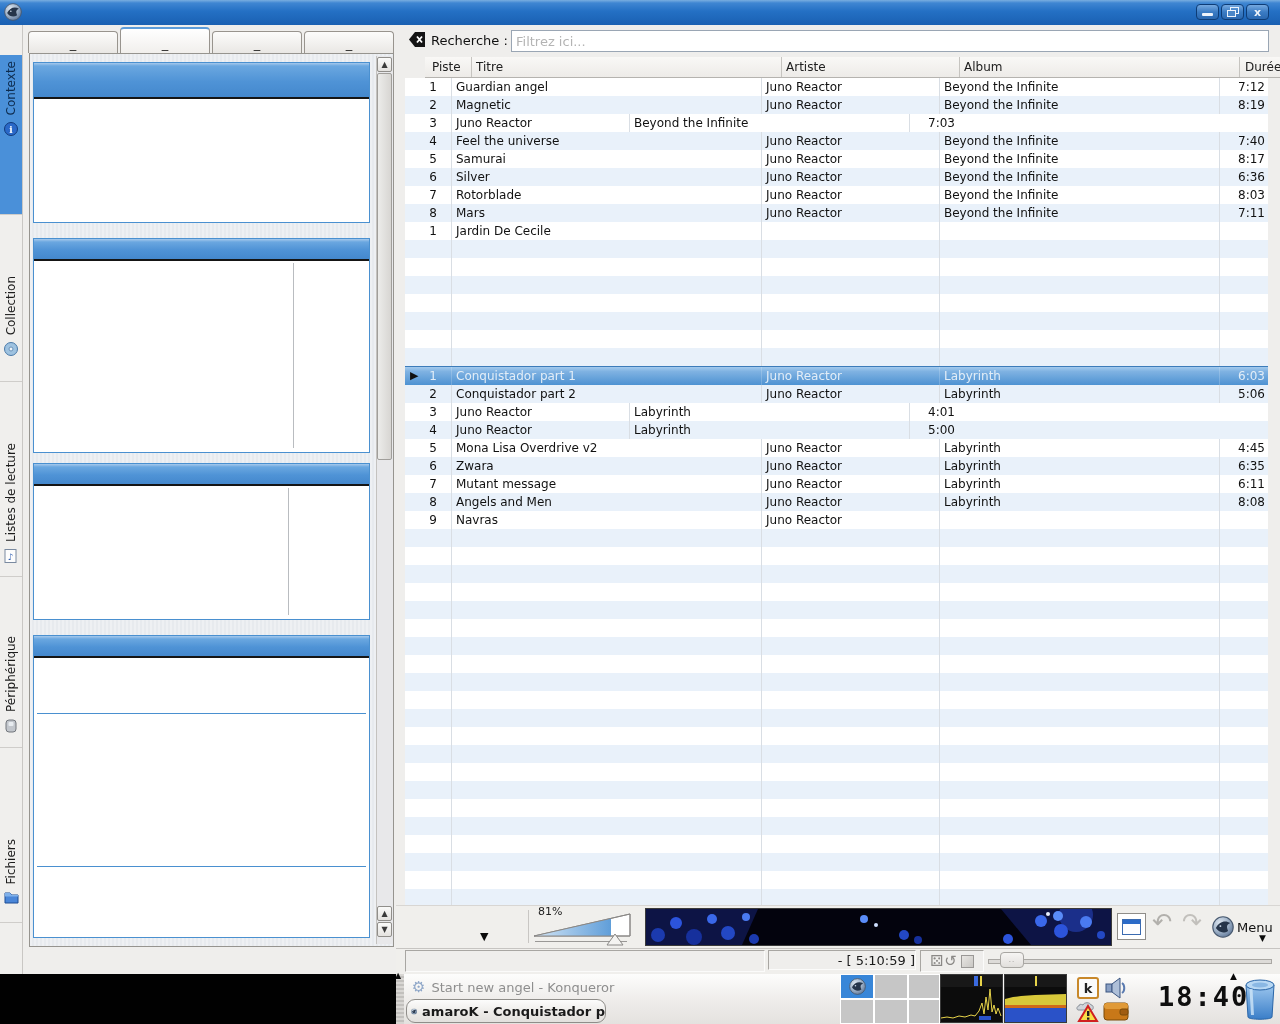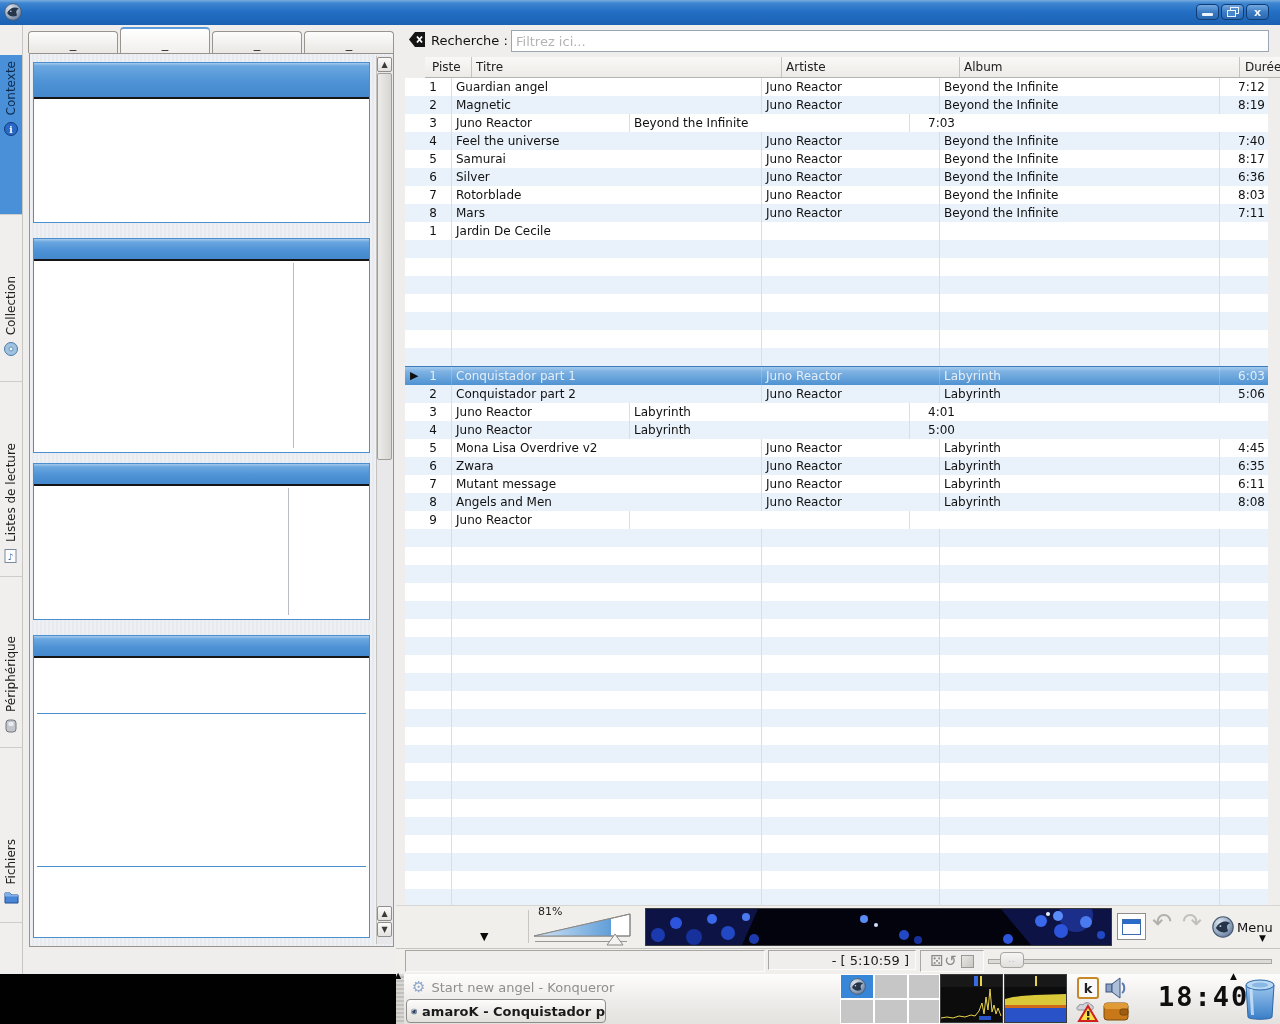--- a/index.html
+++ b/index.html
@@ -10,21 +10,21 @@
 
   
   #titlebar{left:0;top:0;width:1280px;height:25px;
     background:linear-gradient(180deg,#79aee0 0,#3f86d2 3px,#2470c4 45%,#1a60b2 100%);}
   .winbtn{width:23px;height:16px;top:4px;border:1px solid #0d3c76;border-radius:4px;
     background:linear-gradient(180deg,#76a9e0 0,#3b7cc4 50%,#2a68b0 100%);
     display:flex;align-items:center;justify-content:center;color:#eef4fb;
     font-size:10px;font-weight:bold;line-height:1;box-sizing:border-box;}
   
   .sunken{border:1px solid;border-color:#a8a6a2 #fbfbfa #fbfbfa #a8a6a2;background:#efeeec;}
-  .raised{border:1px solid #8f8d89;border-radius:4px;
+  .raised{border:1px solid #8f8d89;border-radius:9px;
     background:linear-gradient(180deg,#fcfcfb 0,#eceae7 60%,#e2e0dd 100%);}
 
   
   #side{left:0;top:25px;width:22px;height:949px;background:#f0efed;border-right:1px solid #c9c7c4;}
   .side-tab{position:absolute;left:0;width:22px;display:flex;flex-direction:column;
     align-items:center;justify-content:flex-start;gap:7px;padding-top:6px;box-sizing:border-box;
     border-bottom:1px solid #cfcdca;}
   .side-tab .vtext{writing-mode:vertical-rl;transform:rotate(180deg);
     font-size:12px;color:#1c1c1c;white-space:nowrap;}
   .side-tab.active{background:#4a90d9;}
@@ -415,20 +415,21 @@
       </div>
       <div class="plrow alt">
         <span class="plc c-piste">8</span>
         <span class="plc c-titre">Angels and Men</span>
         <span class="plc c-artiste">Juno Reactor</span>
         <span class="plc c-album">Labyrinth</span>
         <span class="plc c-duree">8:08</span>
       </div>
       <div class="plrow">
         <span class="plc c-piste">9</span>
+        <span class="plc c-titre">Navras</span>
         <span class="plc c-artiste">Juno Reactor</span>
         <span class="plc c-album"></span>
         <span class="plc c-duree"></span>
       </div>
       <div class="plrow alt">
         <span class="plc c-piste"></span>
         <span class="plc c-titre"></span>
         <span class="plc c-artiste"></span>
         <span class="plc c-album"></span>
         <span class="plc c-duree"></span>
@@ -628,21 +629,21 @@
   <div class="abs" style="left:1212px;top:912px;width:66px;height:30px;display:flex;align-items:center;gap:3px">
     <svg width="22" height="22" viewBox="0 0 20 20">
         <use href="#wolf"></use>
       </svg>
     <span style="font-size:13px;color:#111">Menu</span>
   </div>
   <span class="abs arrowglyph" style="left:1259px;top:934px;font-size:9px">▼</span>
 
   <div class="abs" id="sbar"></div>
   <div class="abs sunken" style="left:405px;top:950px;width:358px;height:20px"></div>
-  <div class="abs sunken" style="left:768px;top:950px;width:148px;height:20px;display:flex;align-items:center;justify-content:flex-end;padding-right:6px;box-sizing:border-box;font-size:13px">
+  <div class="abs sunken" style="left:768px;top:950px;width:148px;height:20px;display:flex;align-items:center;justify-content:flex-end;box-sizing:border-box;font-size:13px">
       <span>- [ 5:10:59 ]</span>
     </div>
   <div class="abs sunken" style="left:920px;top:950px;width:62px;height:20px;display:flex;align-items:center;justify-content:center;gap:1px">
     <span class="modeicon">⚄</span>
     <span class="modeicon">↺</span>
     <span class="cube-icon"></span>
   </div>
   <div class="abs" style="left:988px;top:959px;width:282px;height:3px;border:1px solid #aaa8a4;background:#dddbd8"></div>
   <div class="abs" style="left:1000px;top:952px;width:22px;height:14px;border:1px solid #a8a6a2;border-radius:4px;background:linear-gradient(180deg,#f6f5f3,#e2e0dd);display:flex;align-items:center;justify-content:center;font-size:7px;color:#8a8886;letter-spacing:1px">..</div>
 

